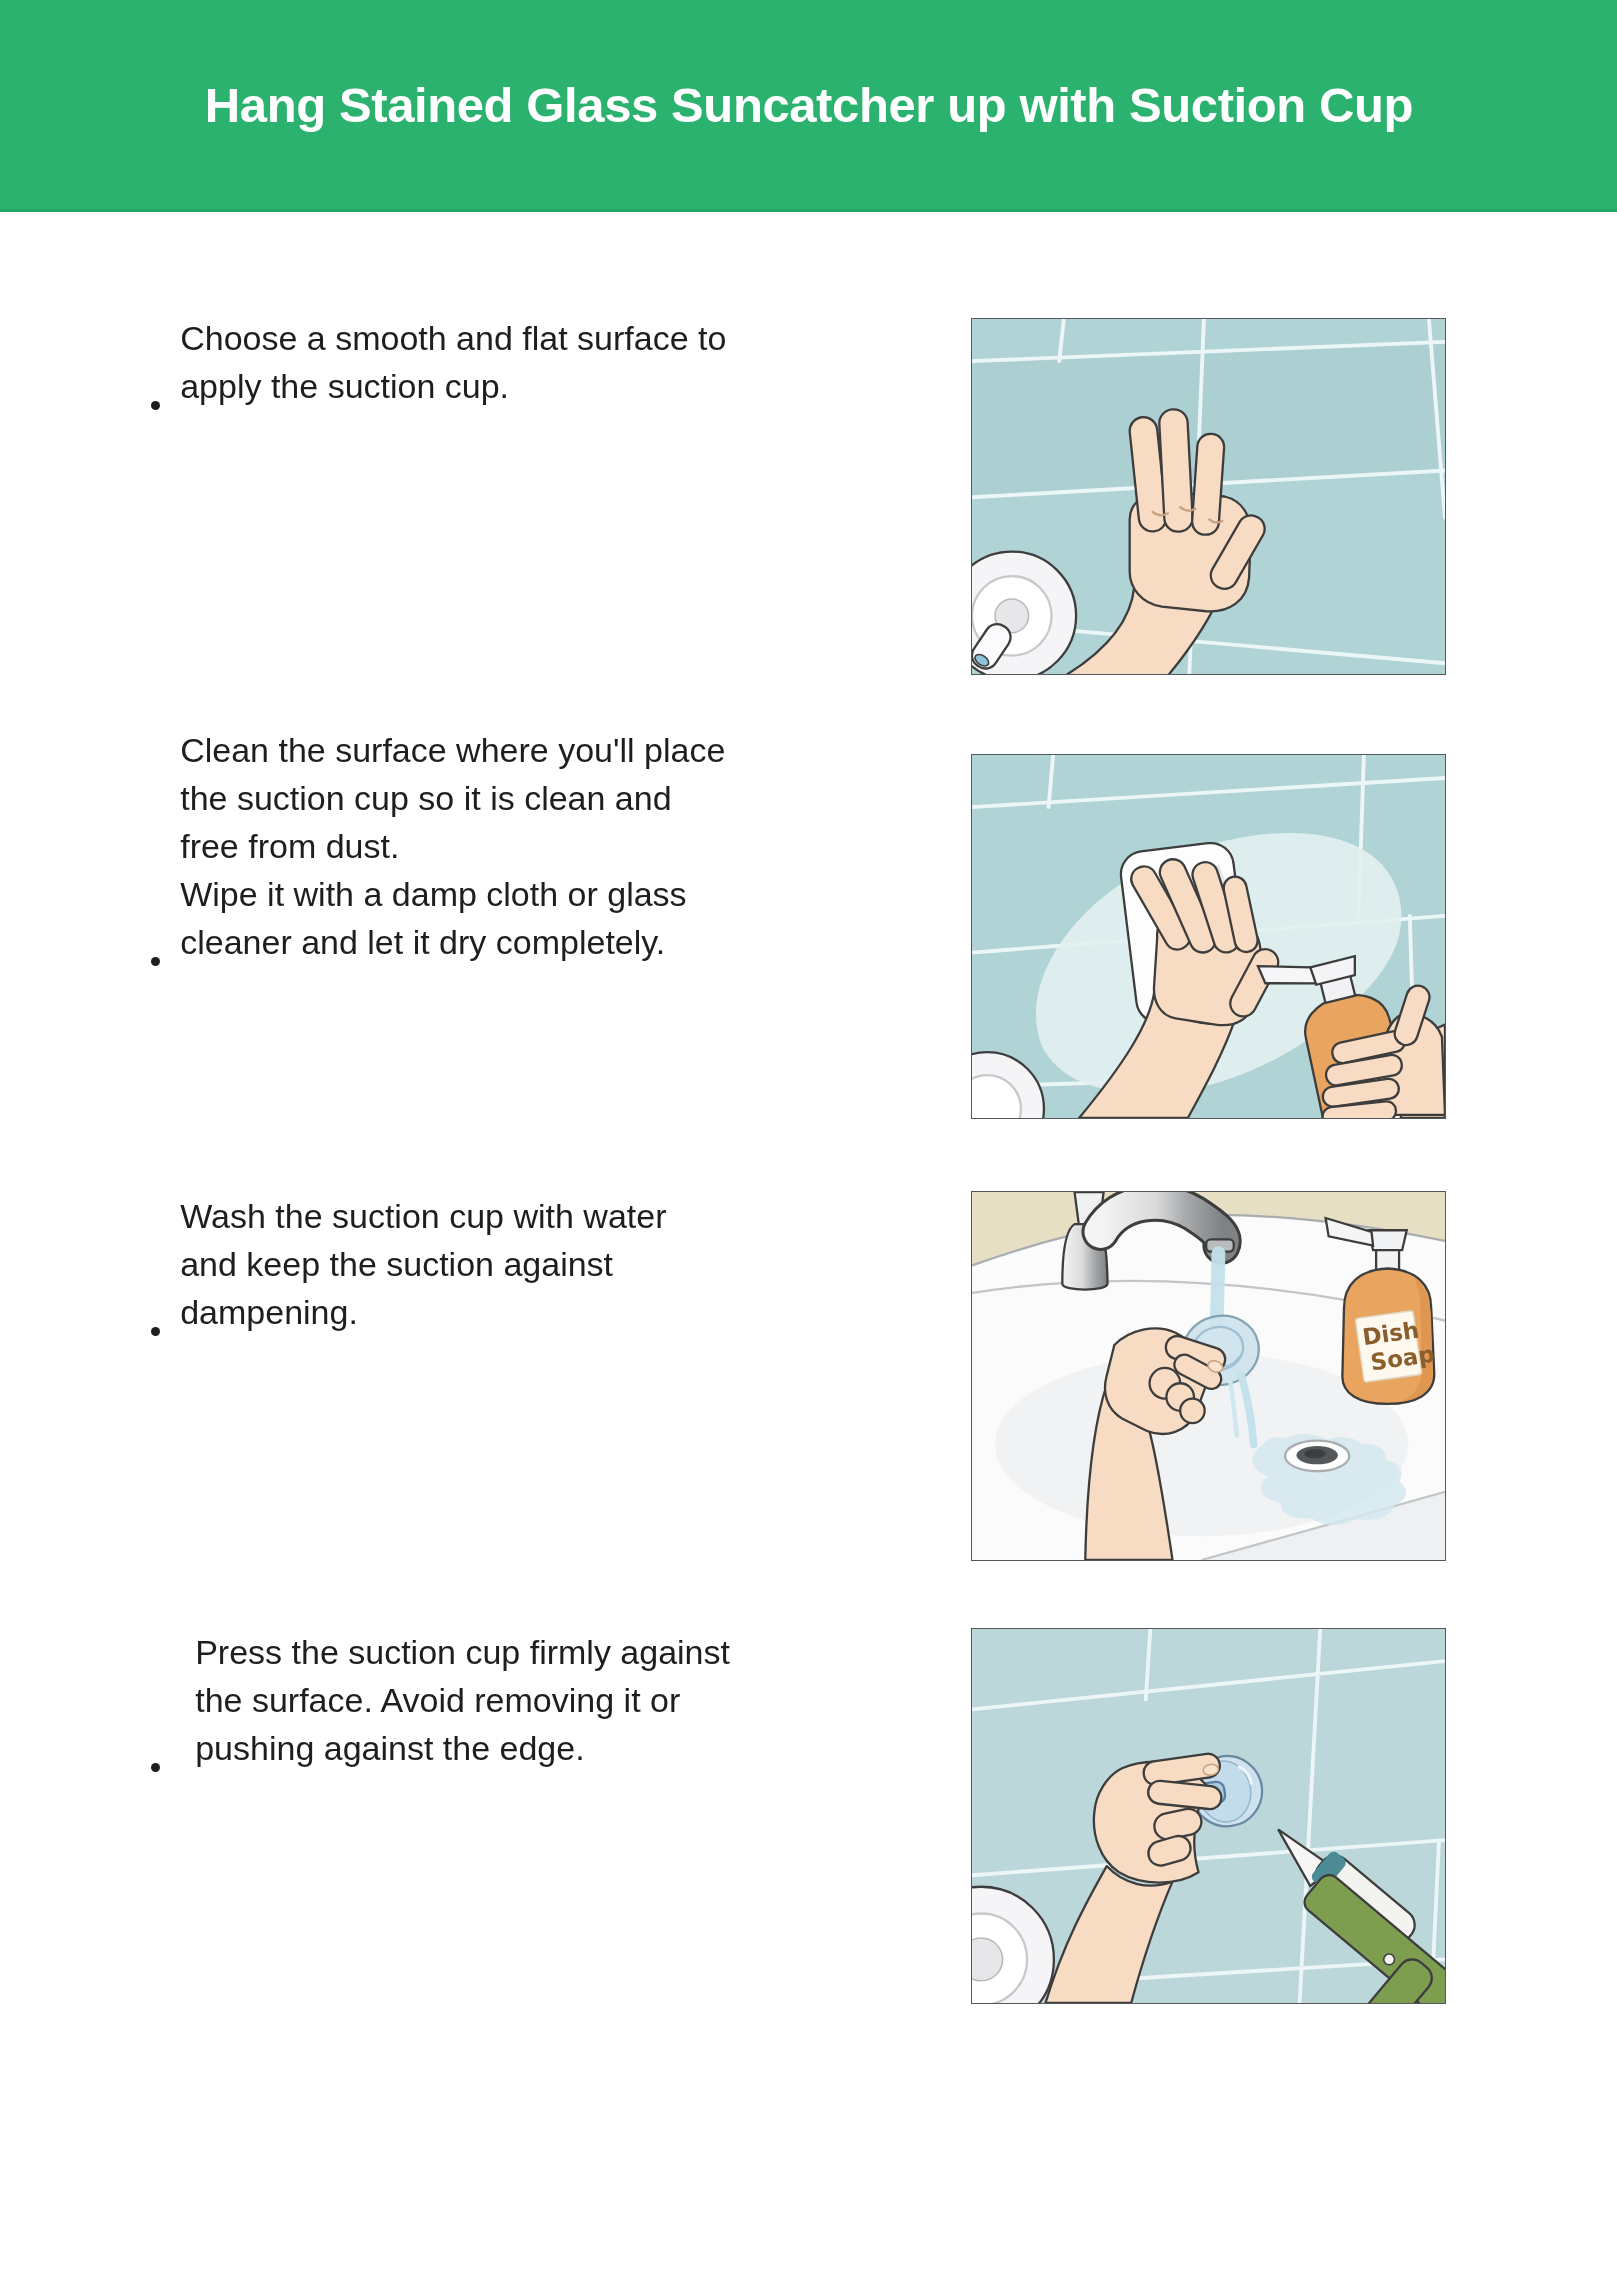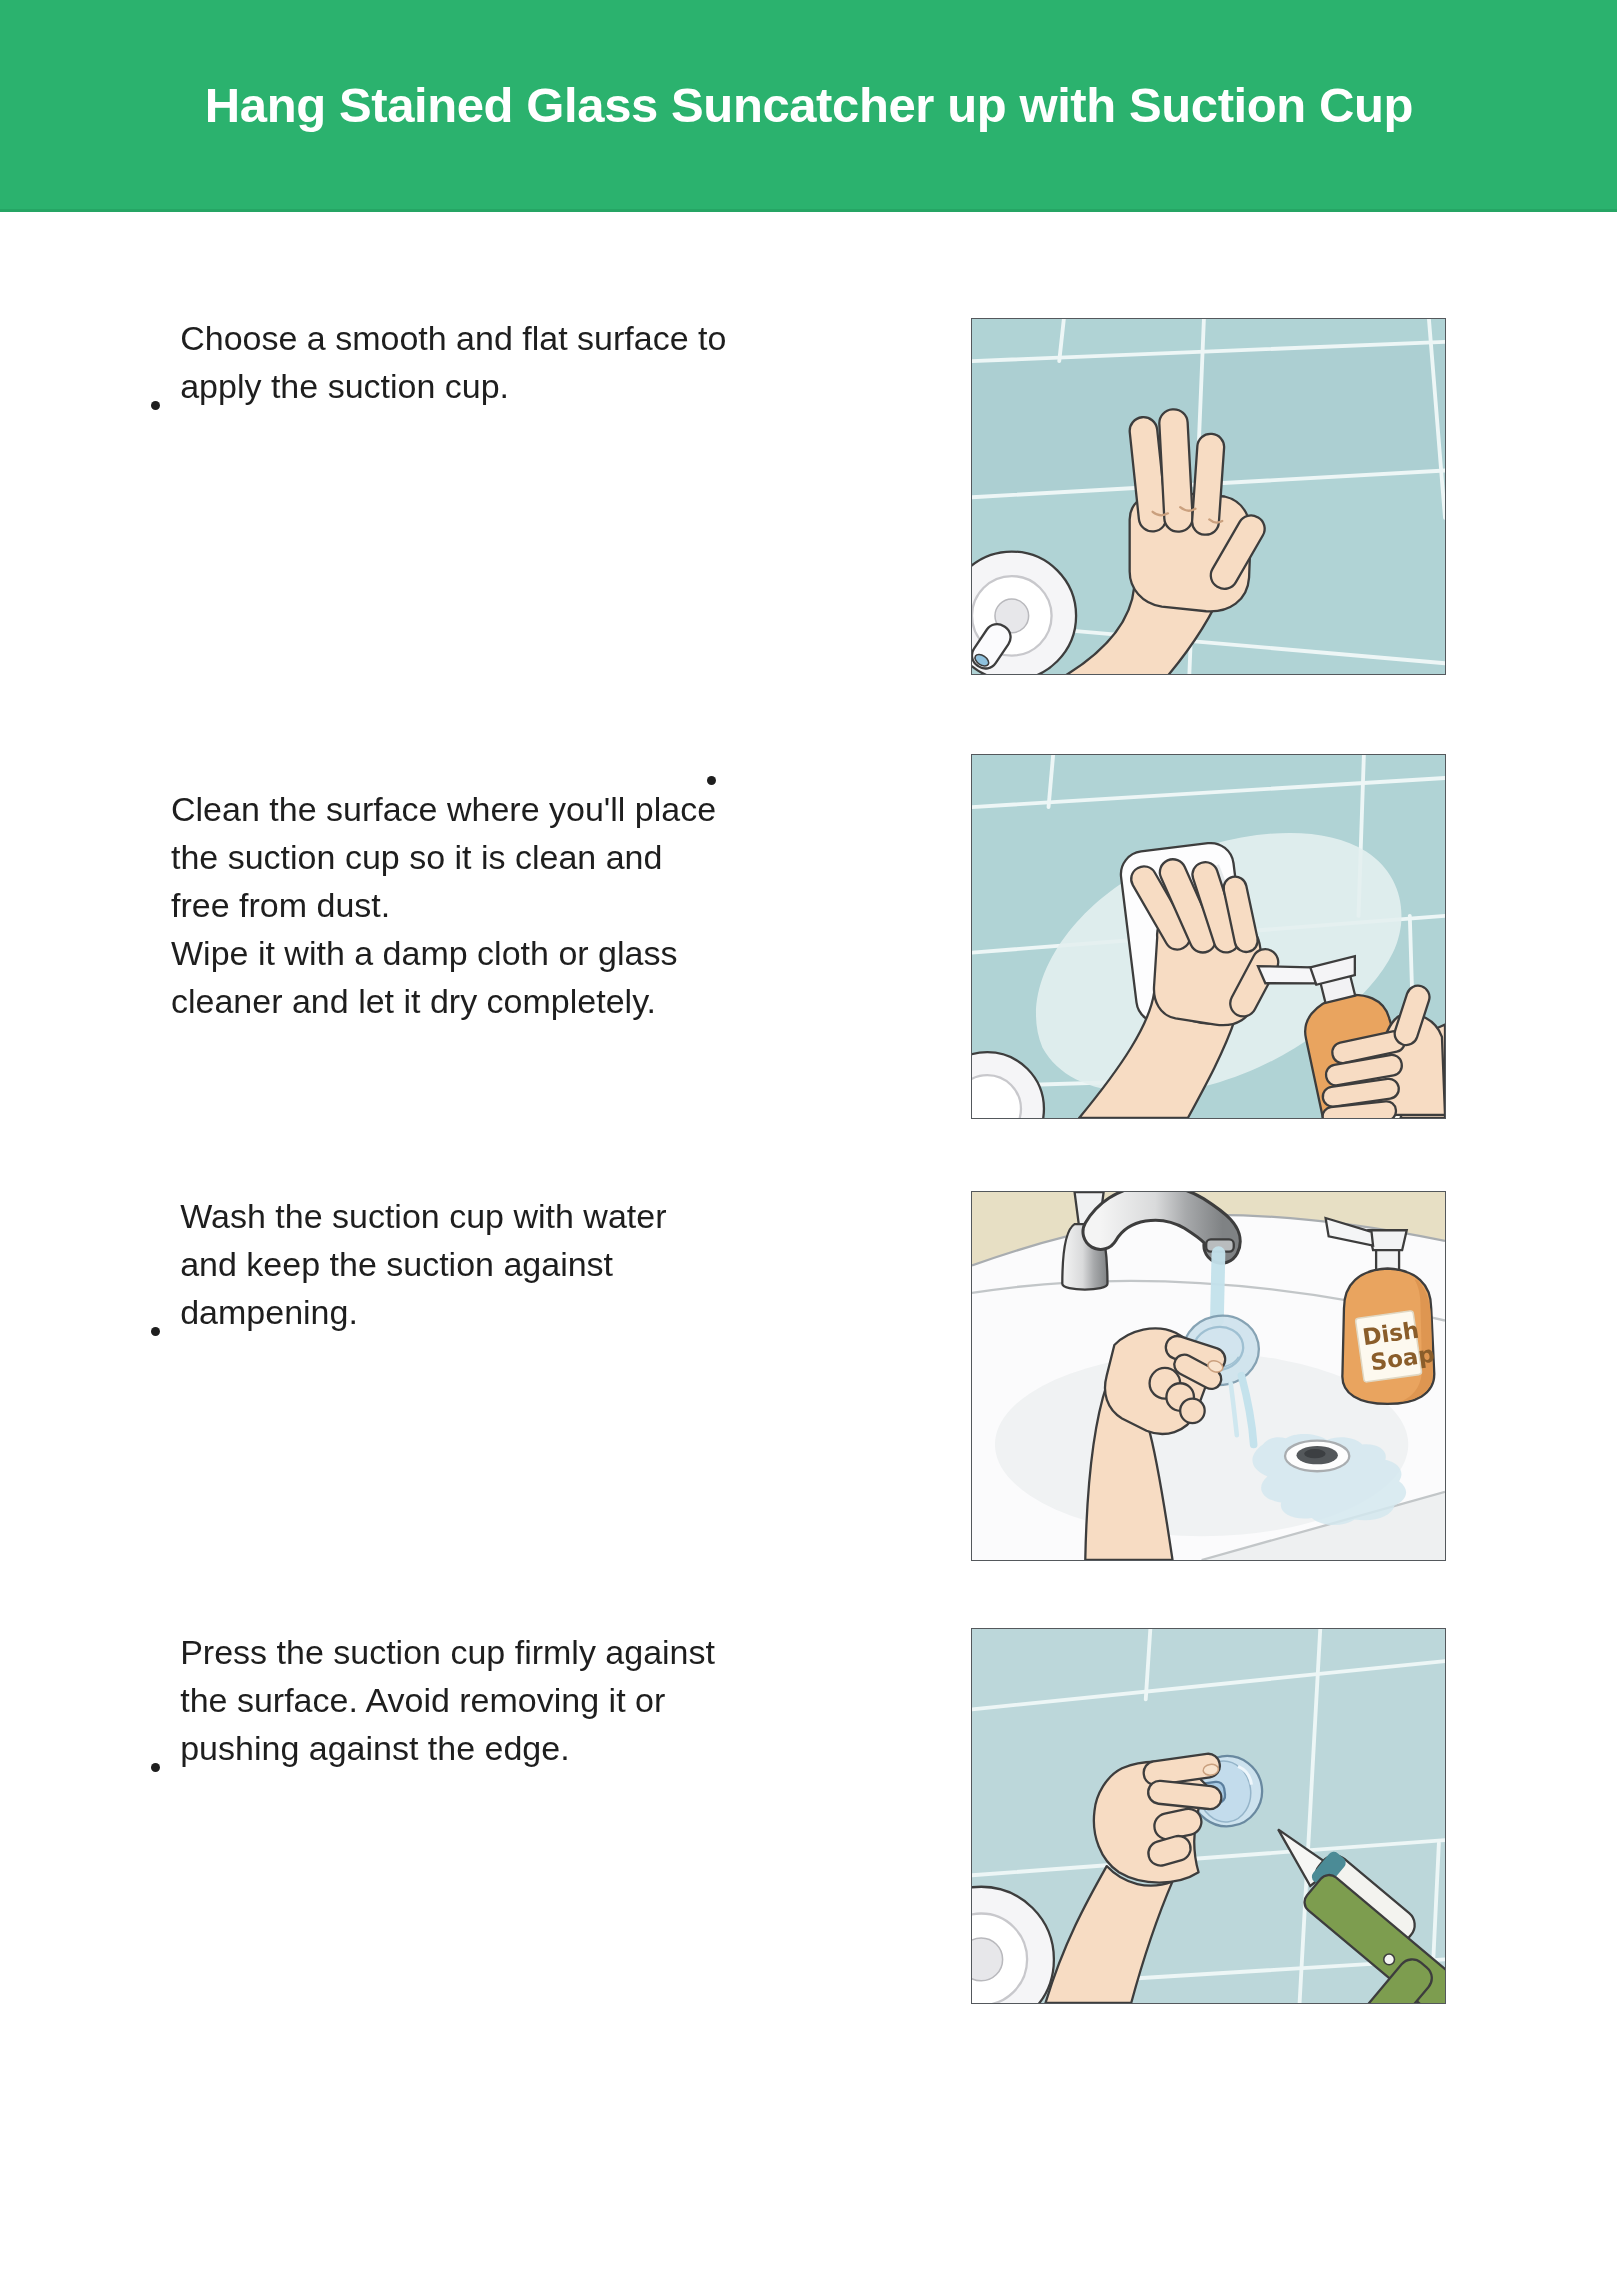--- a/index.html
+++ b/index.html
@@ -23,23 +23,23 @@
   .step-text{
     margin:0 0 0 20px;font-size:34px;line-height:48px;color:#1e1e1e;
     white-space:pre-line;max-width:750px;
   }
   .illus{
     position:absolute;left:971px;width:473px;margin:0;
     border:1.5px solid #54585c;box-sizing:content-box;background:#ffffff;overflow:hidden;
   }
   .illus svg{display:block;width:100%;height:100%;}
   .t1{top:314px;} .f1{top:318px;height:355px;}
-  .t2{top:756px;flex-direction:column;} .f2{top:754px;height:363px;}
+  .t2{top:726px;} .f2{top:754px;height:363px;}
   .t3{top:1192px;} .f3{top:1191px;height:368px;}
-  .t4{top:1628px;} .f4{top:1628px;height:374px;}
+  .t4{top:1628px;gap:15px;} .f4{top:1628px;height:374px;}
   .soap-label-text{
     font-family:"DejaVu Sans", sans-serif;font-weight:bold;fill:#8a5d2a;
   }
 </style>
 </head>
 <body>
 
 <div class="page">
 
   <header class="banner">

